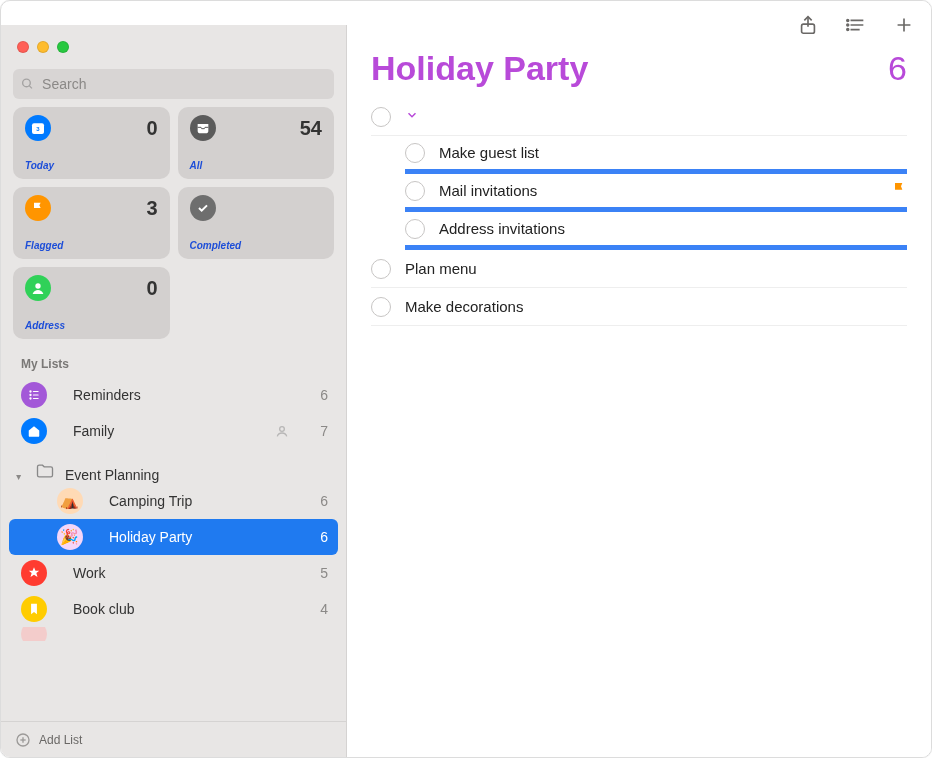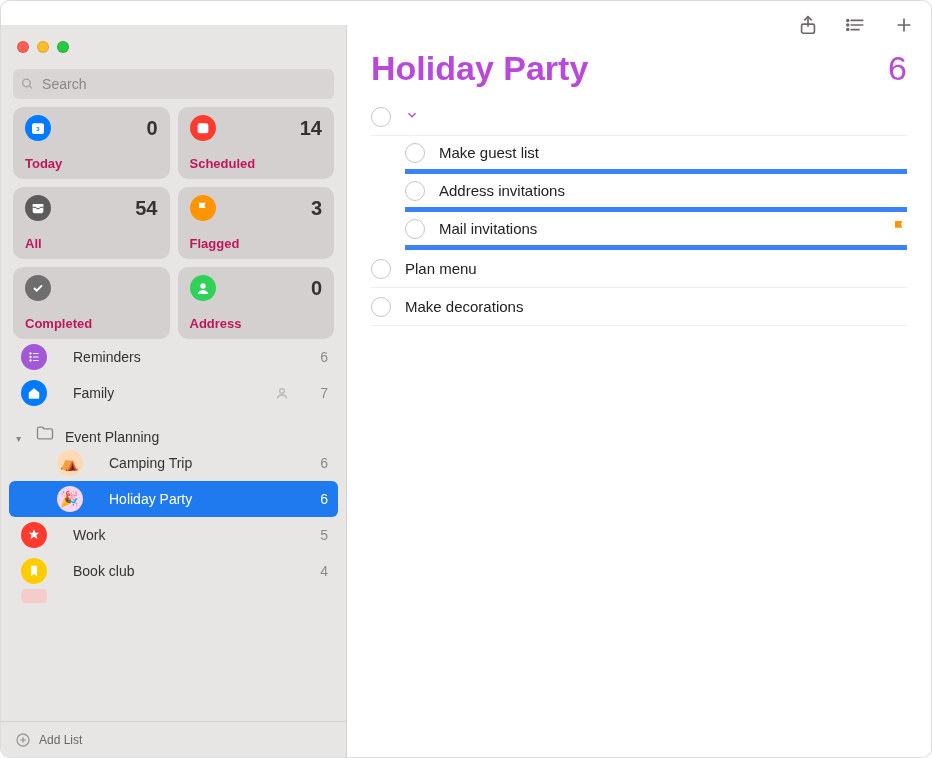--- a/index.html
+++ b/index.html
@@ -80,21 +80,21 @@
   }
   .smart-icon {
     width: 26px; height: 26px; border-radius: 50%;
     display: flex; align-items: center; justify-content: center;
   }
   .smart-icon svg { width: 16px; height: 16px; }
   .smart-count {
     font-size: 20px; font-weight: 700; color: #333;
   }
   .smart-label {
-    font-size: 13px; font-weight: 600; color: #be185d;
+    font-size: 10px; font-weight: 600; color: #1d4ed8; font-style: italic;
   }
 
   .lists-header {
     font-size: 12px; font-weight: 600; color: #7a7876;
     padding: 18px 20px 6px 20px;
   }
   .lists {
     flex: 1;
     overflow-y: auto;
     padding: 0 8px;
@@ -252,31 +252,20 @@
                 <rect x="3" y="5" width="18" height="16" rx="3"></rect>
                 <rect x="3" y="5" width="18" height="5" rx="3" fill="#fff" opacity="0"></rect>
                 <text x="12" y="17" font-size="9" text-anchor="middle" fill="#007aff" font-weight="700">3</text>
               </svg>
           </div>
           <div class="smart-count">0</div>
         </div>
         <div class="smart-label">Today</div>
       </div>
 
-      <div class="smart-card">
-        <div class="smart-top">
-          <div class="smart-icon" style="background:#ff3b30">
-            <svg viewBox="0 0 24 24" fill="#fff">
-                <rect x="4" y="5" width="16" height="15" rx="3"></rect>
-              </svg>
-          </div>
-          <div class="smart-count">14</div>
-        </div>
-        <div class="smart-label">Scheduled</div>
-      </div>
 
       <div class="smart-card">
         <div class="smart-top">
           <div class="smart-icon" style="background:#5b5b5b">
             <svg viewBox="0 0 24 24" fill="#fff">
                 <path d="M4 6h16v10a4 4 0 0 1-4 4H8a4 4 0 0 1-4-4V6z"></path>
                 <path d="M4 11h5l1 2h4l1-2h5" stroke="#5b5b5b" stroke-width="1.5" fill="none"></path>
               </svg>
           </div>
           <div class="smart-count">54</div>
@@ -315,20 +304,21 @@
                 <circle cx="12" cy="9" r="4"></circle>
                 <path d="M4 21c1-4 5-6 8-6s7 2 8 6"></path>
               </svg>
           </div>
           <div class="smart-count">0</div>
         </div>
         <div class="smart-label">Address</div>
       </div>
     </div>
 
+    <div class="lists-header">My Lists</div>
     <div class="lists">
 
       <div class="list-row">
         <div class="list-icon" style="background:#a358d8">
           <svg width="14" height="14" viewBox="0 0 24 24" fill="#fff">
               <circle cx="6" cy="6" r="2"></circle>
               <rect x="10" y="5" width="10" height="2" rx="1"></rect>
               <circle cx="6" cy="12" r="2"></circle>
               <rect x="10" y="11" width="10" height="2" rx="1"></rect>
               <circle cx="6" cy="18" r="2"></circle>
@@ -458,31 +448,31 @@
         </div>
       </div>
 
       <div class="sub-items">
         <div class="item-row">
           <div class="check"></div>
           <div class="item-title">Make guest list</div>
         </div>
         <div class="item-row">
           <div class="check"></div>
-          <div class="item-title">Address invitations</div>
-        </div>
-        <div class="item-row">
-          <div class="check"></div>
           <div class="item-title">Mail invitations</div>
           <div class="flag-badge">
             <svg viewBox="0 0 24 24" fill="#ff9500">
                 <path d="M6 3v18M6 3h11l-2 5 2 5H6"></path>
               </svg>
           </div>
         </div>
+        <div class="item-row">
+          <div class="check"></div>
+          <div class="item-title">Address invitations</div>
+        </div>
       </div>
 
       <div class="item-row">
         <div class="check"></div>
         <div class="item-title">Plan menu</div>
       </div>
       <div class="item-row">
         <div class="check"></div>
         <div class="item-title">Make decorations</div>
       </div>

